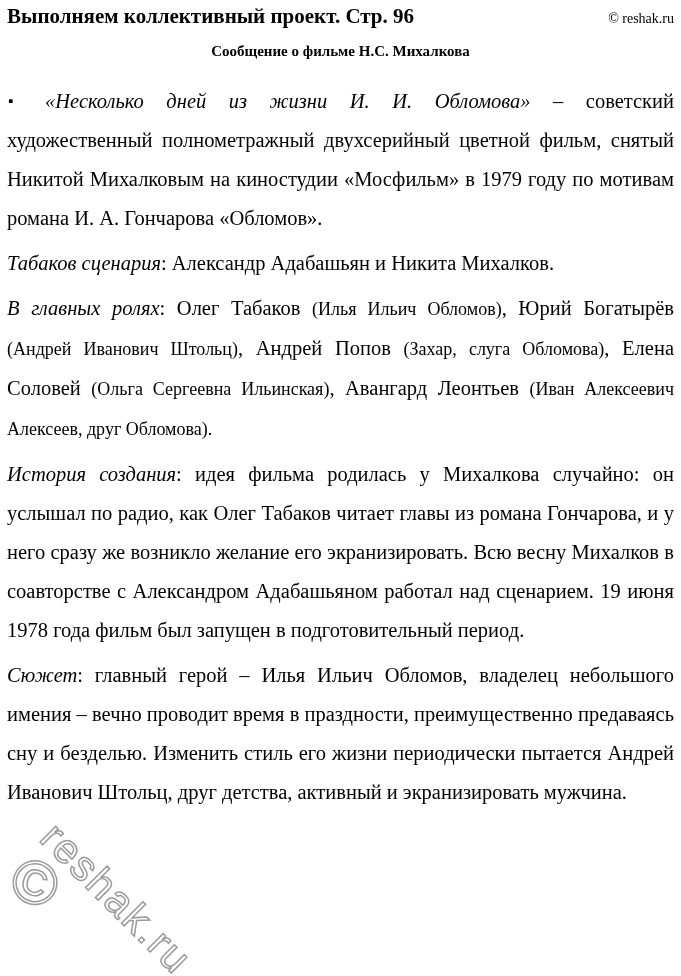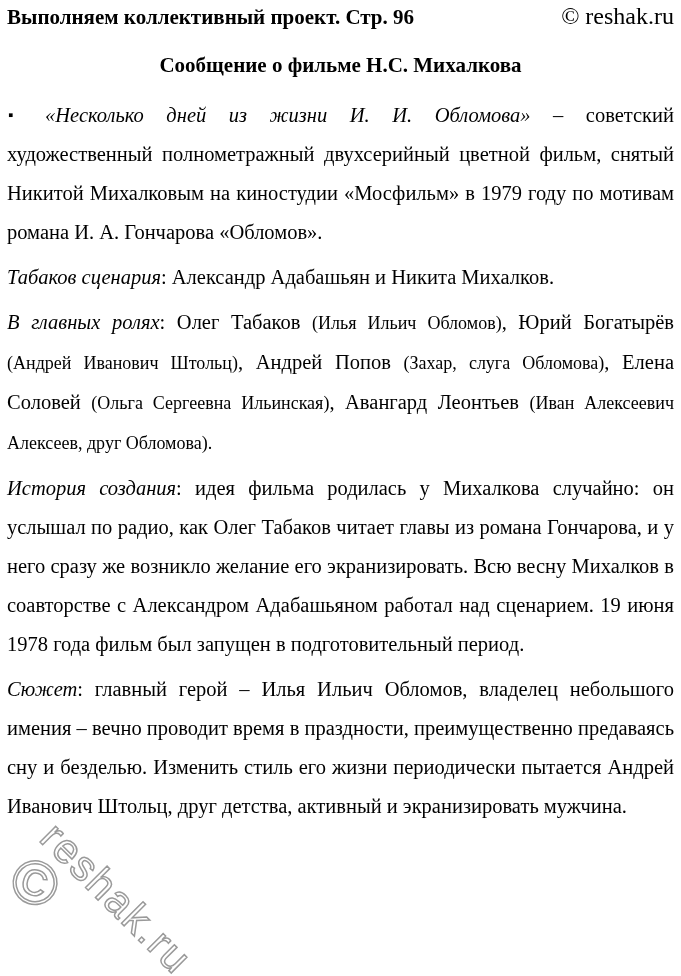--- a/index.html
+++ b/index.html
@@ -10,25 +10,25 @@
     font-family: "Liberation Serif", "DejaVu Serif", serif;
   }
   .page { padding: 3px 7px 0 7px; }
 
   .header-row {
     display: flex; justify-content: space-between; align-items: baseline;
     line-height: 26px;
     text-align: right;
   }
   .header-left { font-weight: 700; font-size: 21px; }
-  .header-right { font-size: 24px; }
+  .header-right { font-size: 14px; }
 
   .doc-title {
-    text-align: center; font-weight: 700; font-size: 21px;
-    line-height: 34px; margin-top: 18px;
+    text-align: center; font-weight: 700; font-size: 15px;
+    line-height: 34px; margin-top: 2px;
   }
 
   .content { margin-top: 14px; }
 
   p.para {
     font-size: 20.5px; line-height: 39px;
     text-align: justify; margin: 0 0 6px 0;
   }
   p.para-intro { position: relative; text-indent: 38px; }
   .bullet {

